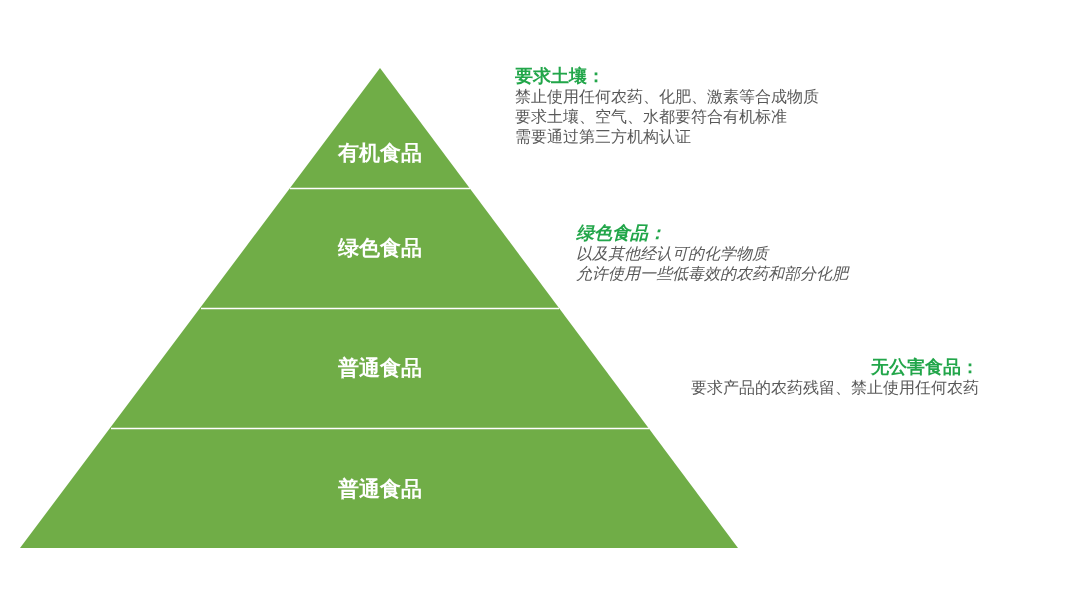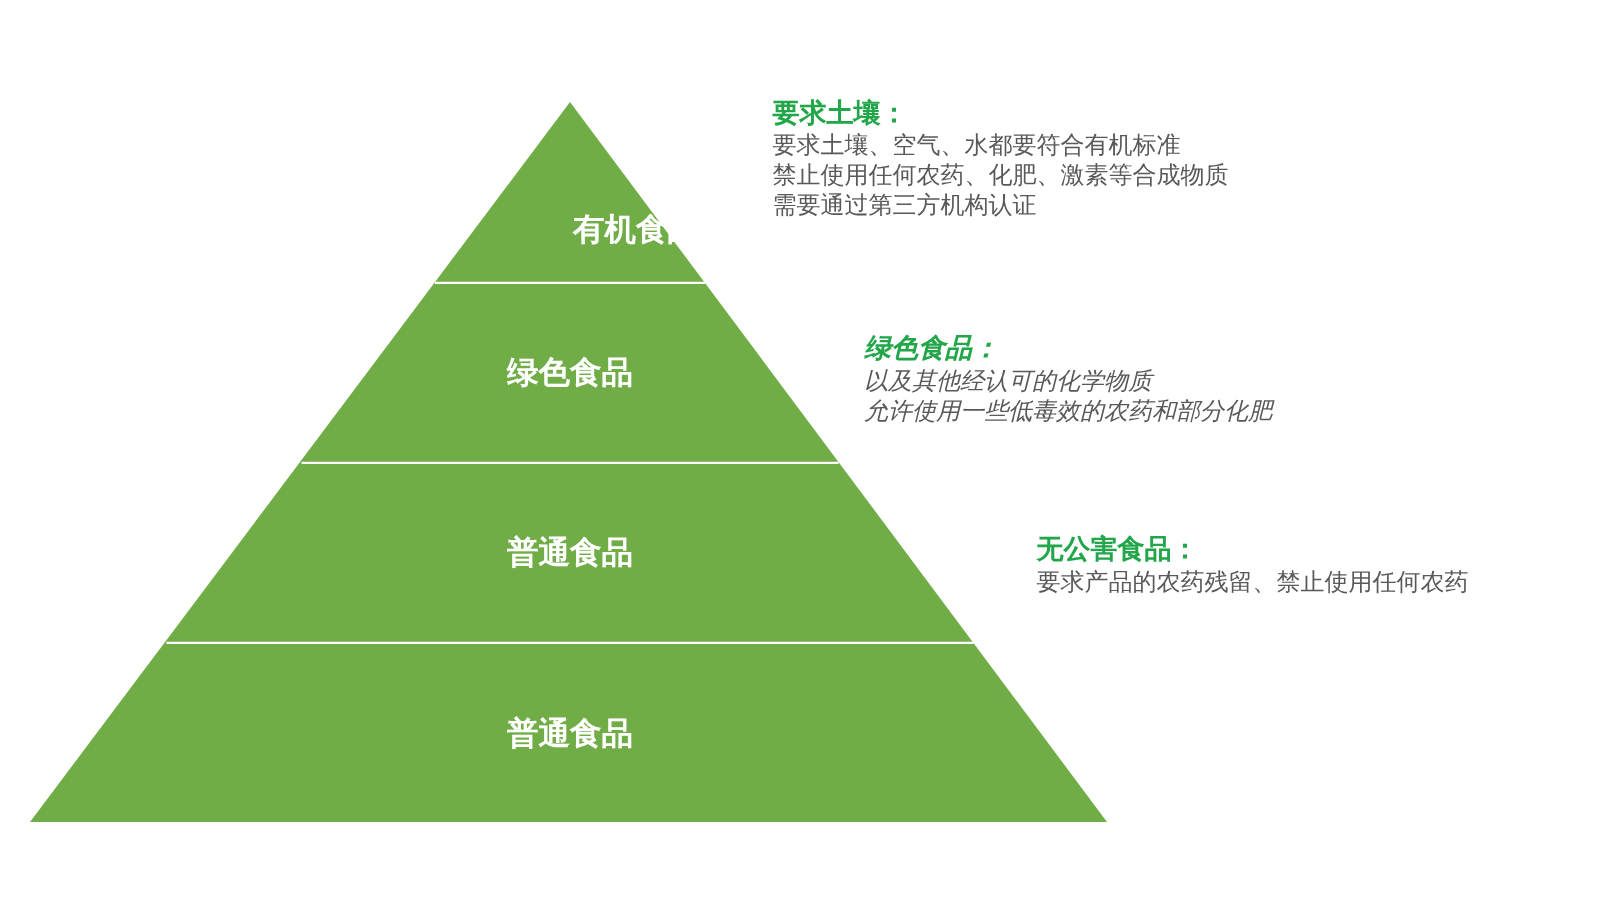--- a/index.html
+++ b/index.html
@@ -15,34 +15,34 @@
 </head>
 <body>
 
 <svg id="pyramid" viewBox="0 0 1080 608" xmlns="http://www.w3.org/2000/svg">
   <polygon points="380,68 738,548 20,548" fill="#70ad47"></polygon>
   <line x1="290" y1="188.5" x2="470" y2="188.5" stroke="#ffffff" stroke-width="1.5"></line>
   <line x1="201" y1="308.5" x2="559" y2="308.5" stroke="#ffffff" stroke-width="1.5"></line>
   <line x1="111" y1="428.5" x2="649" y2="428.5" stroke="#ffffff" stroke-width="1.5"></line>
 </svg>
 
-<div class="tier-label" style="left:380px; top:153px;margin-left:44px;">有机食品</div>
+<div class="tier-label" style="left:380px; top:153px;">有机食品</div>
 <div class="tier-label" style="left:380px; top:248px;">绿色食品</div>
 <div class="tier-label" style="left:380px; top:368px;">普通食品</div>
 <div class="tier-label" style="left:380px; top:489px;">普通食品</div>
 
 <div class="desc" style="left:515px; top:65px;">
   <span class="line title">要求土壤：</span>
+  <span class="line">禁止使用任何农药、化肥、激素等合成物质</span>
   <span class="line">要求土壤、空气、水都要符合有机标准</span>
-  <span class="line">禁止使用任何农药、化肥、激素等合成物质</span>
   <span class="line">需要通过第三方机构认证</span>
 </div>
 
 <div class="desc" style="left:576px; top:222px;font-style:italic;">
   <span class="line title">绿色食品：</span>
   <span class="line">以及其他经认可的化学物质</span>
   <span class="line">允许使用一些低毒效的农药和部分化肥</span>
 </div>
 
-<div class="desc" style="left:691px; top:356px;">
+<div class="desc" style="left:691px; top:356px;text-align:right;">
   <span class="line title">无公害食品：</span>
   <span class="line">要求产品的农药残留、禁止使用任何农药</span>
 </div>
 
 </body></html>

